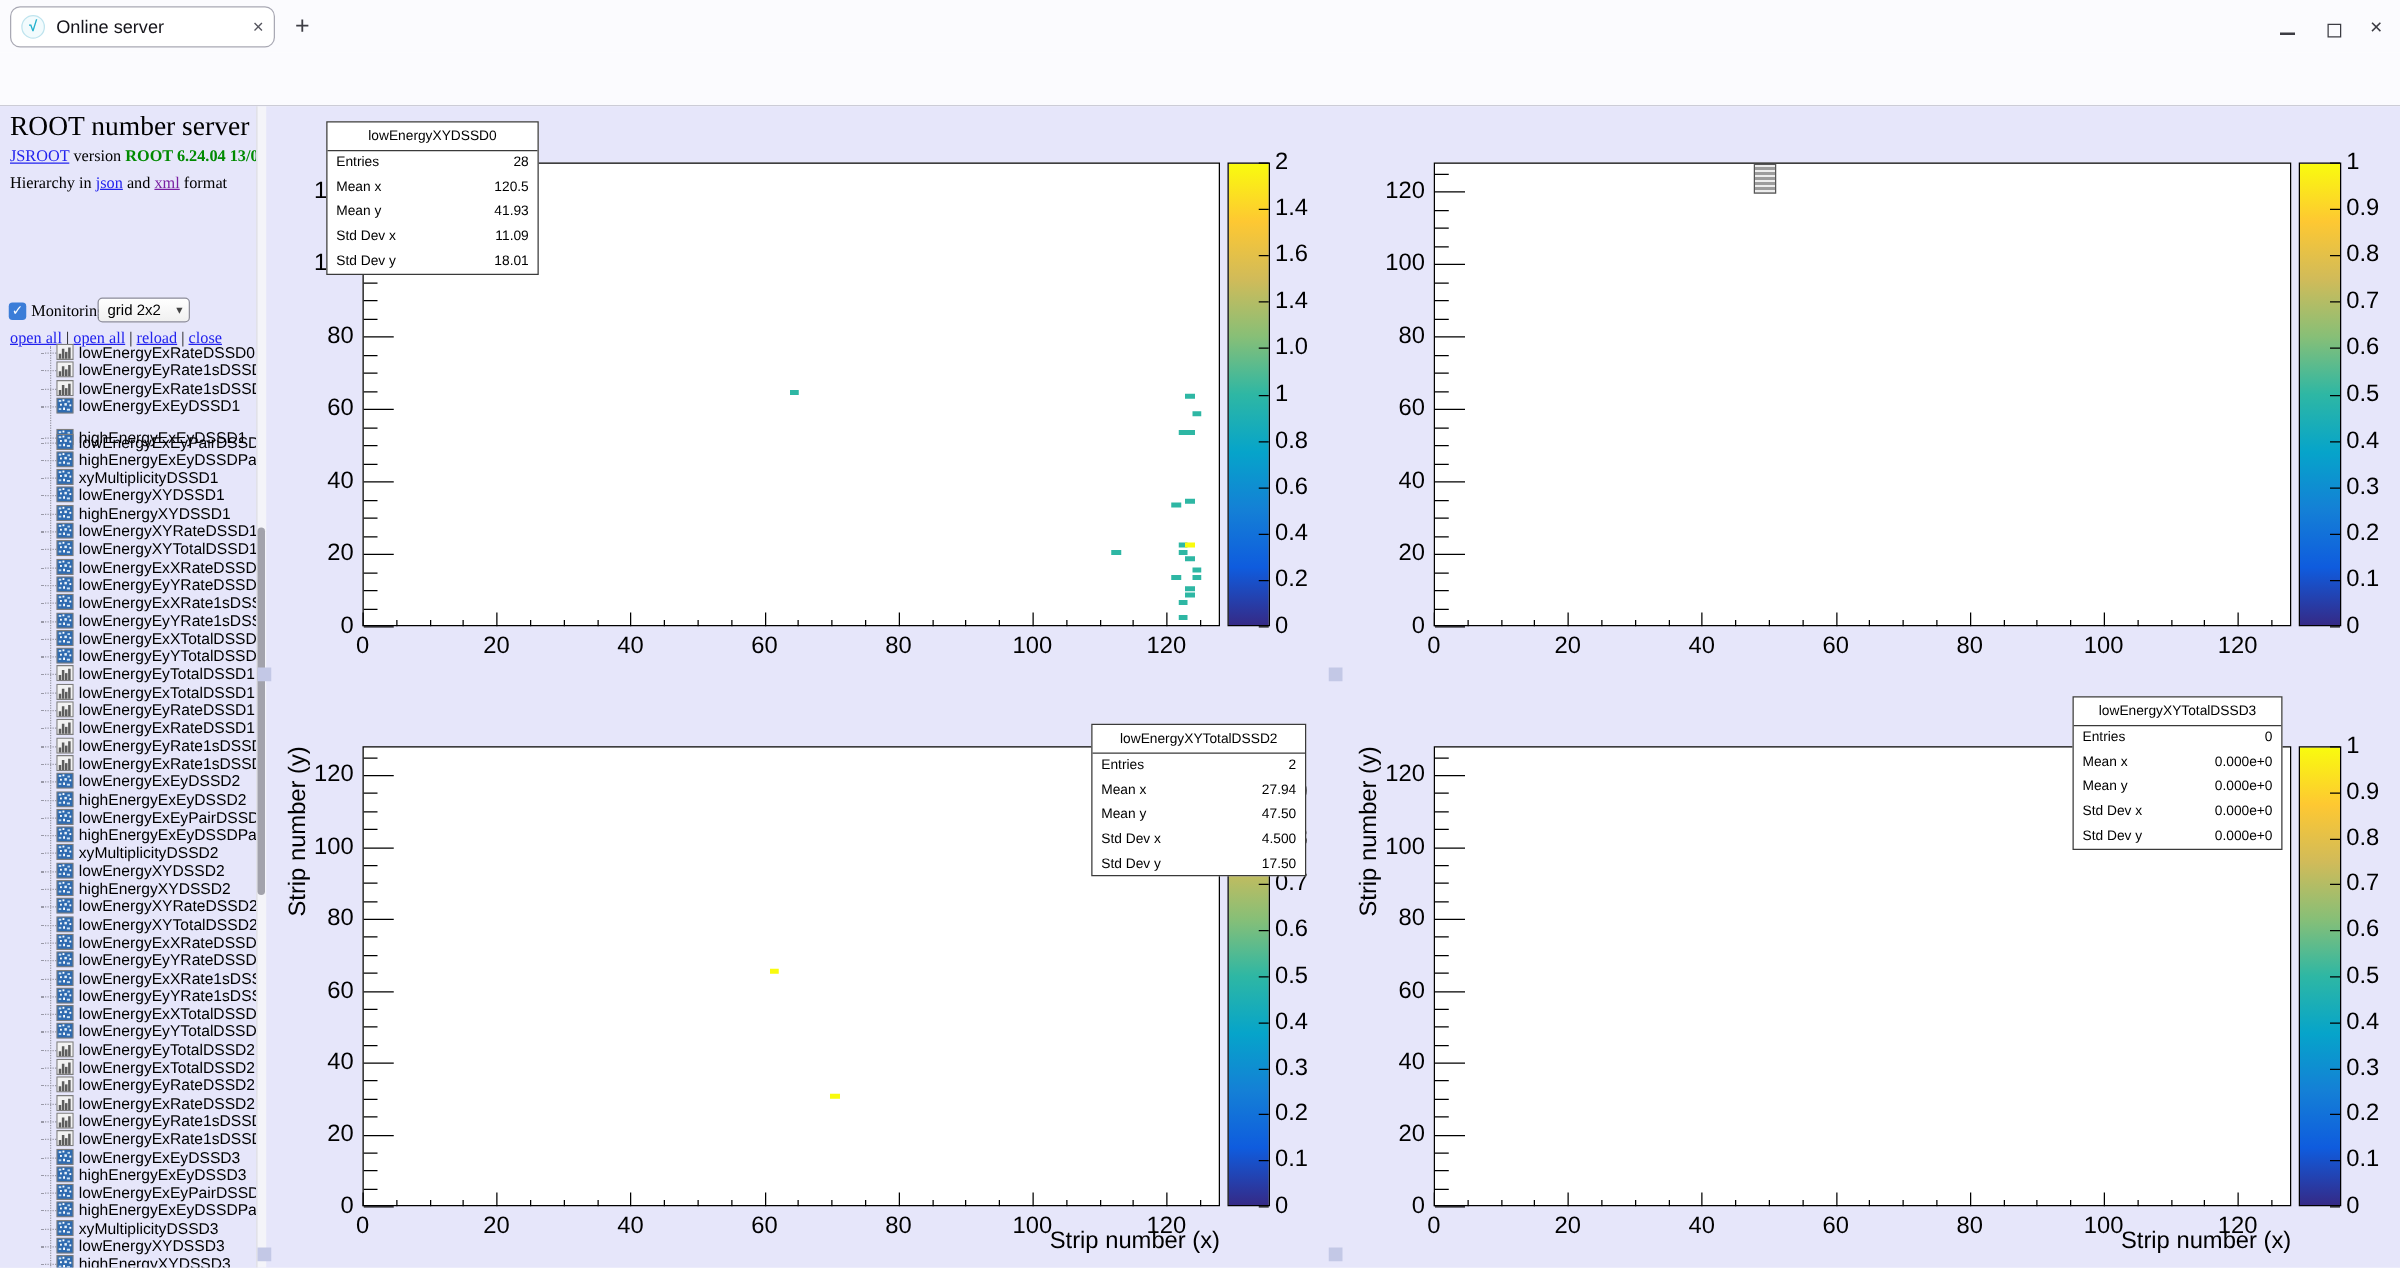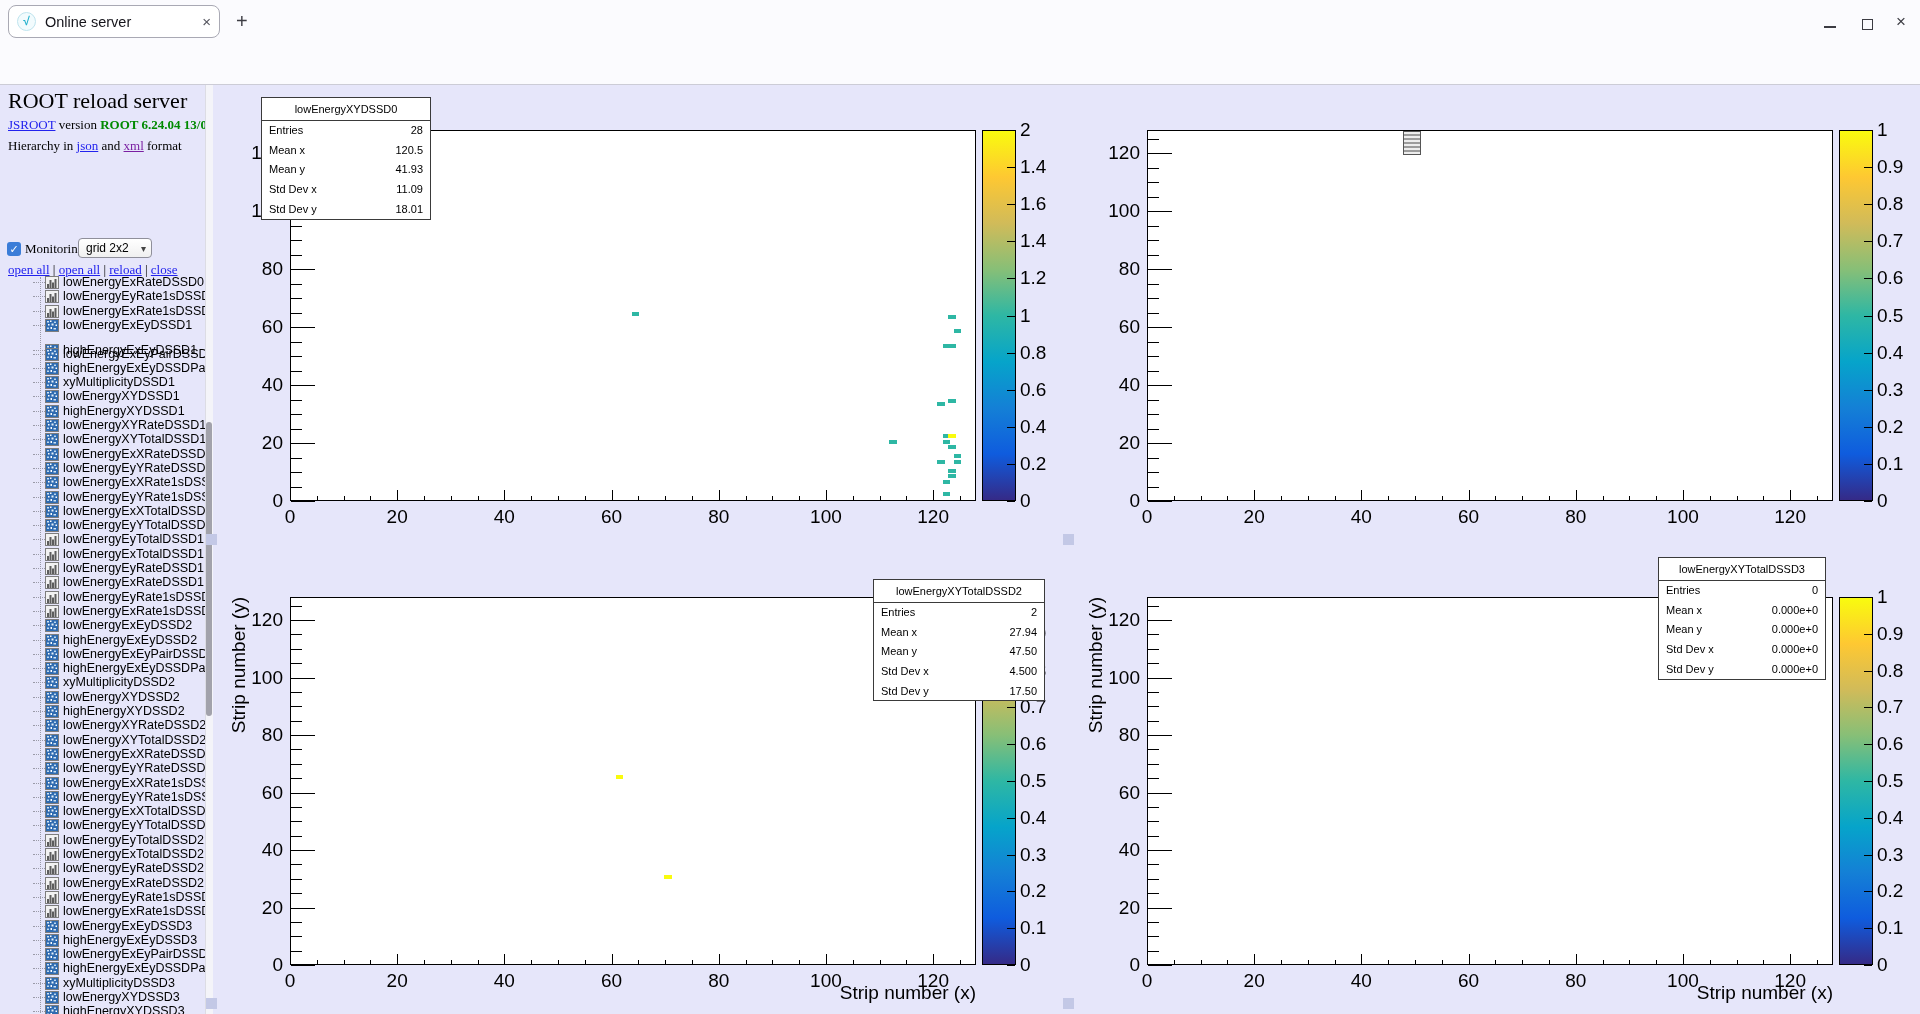--- a/index.html
+++ b/index.html
@@ -116,21 +116,21 @@
   <span id="urltext" class="abs">localhost:8085</span>
   <span id="zoompill" class="abs">80%</span>
   <span id="star" class="abs">★</span>
   <span id="overflow" class="abs">»</span>
   <span id="menu" class="abs">≡</span>
 </div>
 
 <div id="content" class="abs"></div>
 
 <div id="sidebar" class="abs">
-  <div id="sb-title" class="abs">ROOT reload server</div>
+  <div id="sb-title" class="abs">ROOT number server</div>
   <div class="sb-line" style="top:32px;">
     <a class="lnk">JSROOT</a><span> version </span><span class="green">ROOT 6.24.04 13/07/2021</span>
   </div>
   <div class="sb-line" style="top:53px;">
     <span>Hierarchy in </span><a class="lnk">json</a><span> and </span><a class="lnk visited">xml</a><span> format</span>
   </div>
   <div id="chk" class="abs">✓</div>
   <div id="mon-label" class="abs">Monitoring</div>
   <div id="mon-select" class="abs">
     <span>grid 2x2</span>
@@ -997,21 +997,21 @@
       <div class="cblab" style="left: 1020px; top: 463.9px;">0.2</div>
       <div class="cbtick" style="left: 1007px; top: 426.8px;"></div>
       <div class="cblab" style="left: 1020px; top: 426.8px;">0.4</div>
       <div class="cbtick" style="left: 1007px; top: 389.7px;"></div>
       <div class="cblab" style="left: 1020px; top: 389.7px;">0.6</div>
       <div class="cbtick" style="left: 1007px; top: 352.6px;"></div>
       <div class="cblab" style="left: 1020px; top: 352.6px;">0.8</div>
       <div class="cbtick" style="left: 1007px; top: 315.5px;"></div>
       <div class="cblab" style="left: 1020px; top: 315.5px;">1</div>
       <div class="cbtick" style="left: 1007px; top: 278.4px;"></div>
-      <div class="cblab" style="left: 1020px; top: 278.4px;">1.2</div>
+      <div class="cblab" style="left: 1020px; top: 278.4px;">1.0</div>
       <div class="cbtick" style="left: 1007px; top: 241.3px;"></div>
       <div class="cblab" style="left: 1020px; top: 241.3px;">1.4</div>
       <div class="cbtick" style="left: 1007px; top: 204.2px;"></div>
       <div class="cblab" style="left: 1020px; top: 204.2px;">1.6</div>
       <div class="cbtick" style="left: 1007px; top: 167.1px;"></div>
       <div class="cblab" style="left: 1020px; top: 167.1px;">1.4</div>
       <div class="cbtick" style="left: 1007px; top: 130px;"></div>
       <div class="cblab" style="left: 1020px; top: 130px;">2</div>
       <div class="stats" style="left: 261px; top: 97px; width: 170px; height: 123px;">
         <div class="st-title">lowEnergyXYDSSD0</div>

